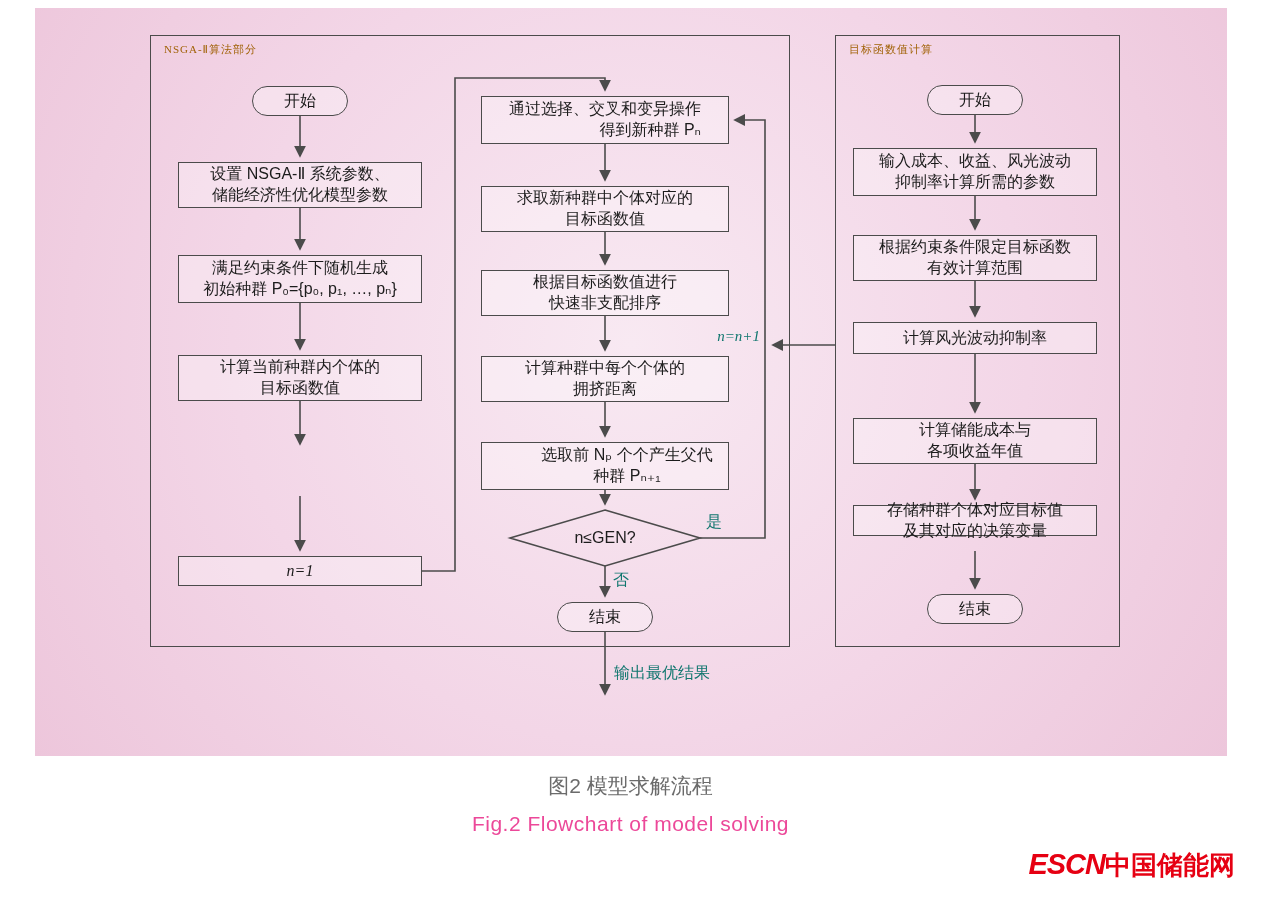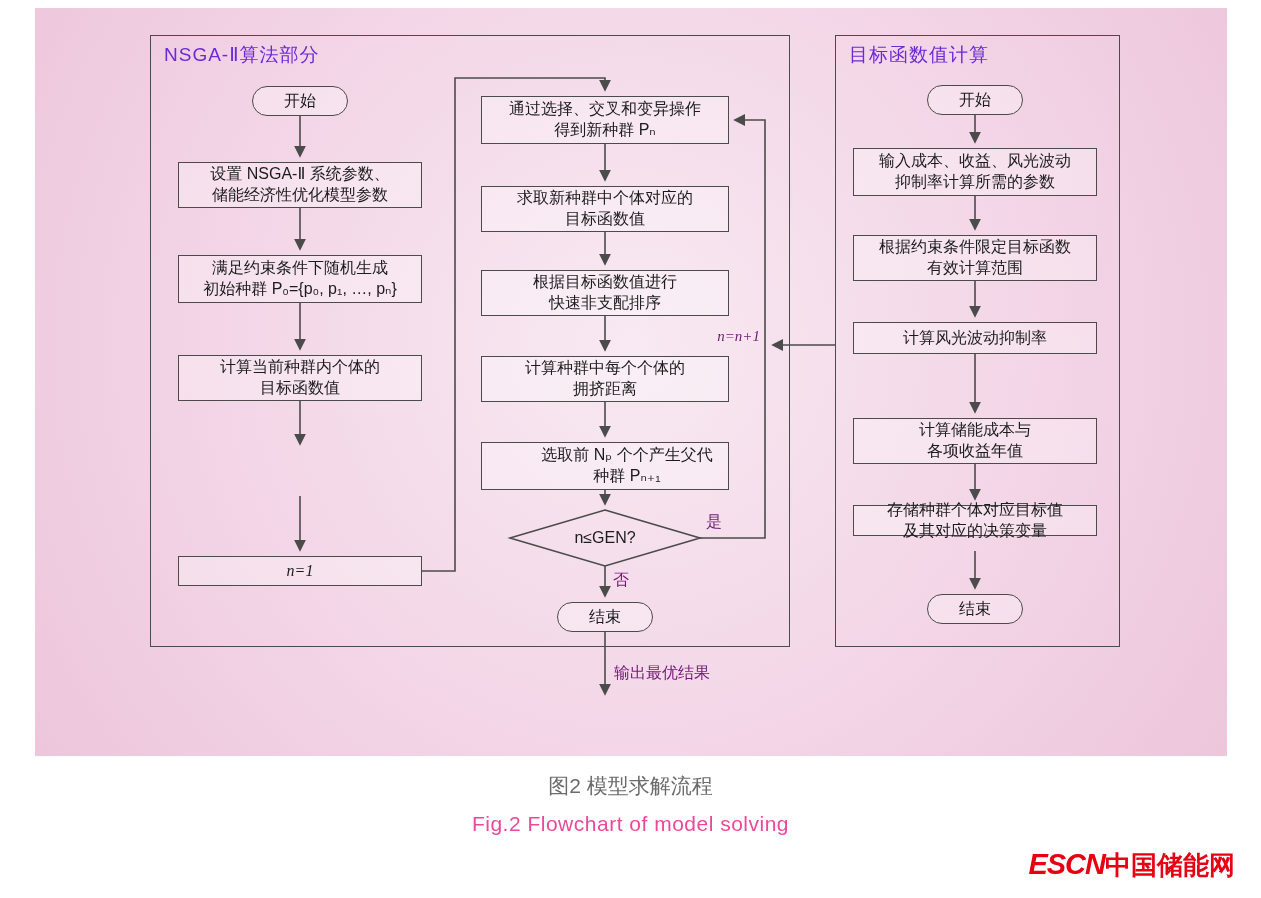--- a/index.html
+++ b/index.html
@@ -2,27 +2,27 @@
 <html><head>
 <meta charset="utf-8">
 <style>
   html,body{margin:0;padding:0;background:#ffffff;}
   #page{position:relative;width:1261px;height:898px;background:#ffffff;overflow:hidden;
         font-family:"Liberation Sans","DejaVu Sans",sans-serif;}
   #fig-bg{position:absolute;left:35px;top:8px;width:1192px;height:748px;
           background:radial-gradient(circle at 50% 45%, #f8e9f2 0%, #f3d6e7 55%, #edc6db 100%);}
   svg.overlay{position:absolute;left:0;top:0;width:1261px;height:898px;z-index:3;pointer-events:none;}
   .panel{position:absolute;border:1.6px solid #4b4b4b;z-index:1;box-sizing:border-box;background:transparent;}
-  .panel-title{position:absolute;z-index:2;font-size:19px;color:#6d28d9;letter-spacing:1px;}
+  .panel-title{position:absolute;z-index:2;font-size:11px;color:#a16207;letter-spacing:1px;font-family:Liberation Serif, serif;}
   .node{position:absolute;display:flex;align-items:center;justify-content:center;text-align:center;
         border:1.6px solid #4b4b4b;background:rgba(255,255,255,0.30);color:#1c1c1c;
         font-size:16px;line-height:1.3;white-space:pre-line;z-index:4;box-sizing:border-box;}
   .rounded{border-radius:15px;}
   .no-border{border:none;background:transparent;}
-  .small-label{position:absolute;z-index:4;font-size:16px;color:#701a75;white-space:nowrap;}
+  .small-label{position:absolute;z-index:4;font-size:16px;color:#0f766e;white-space:nowrap;}
   .math{font-family:"Liberation Serif","DejaVu Serif",serif;font-style:italic;}
   .caption-zh{position:absolute;left:0;top:772px;width:1261px;text-align:center;
               font-size:21px;color:#6b6b6b;z-index:2;}
   .caption-en{position:absolute;left:0;top:812px;width:1261px;text-align:center;
               font-size:21px;color:#ec4899;letter-spacing:0.5px;z-index:2;}
   .logo{position:absolute;right:26px;top:848px;z-index:2;color:#e60012;white-space:nowrap;}
   .logo .en{font-size:29px;font-weight:900;font-style:italic;letter-spacing:-1px;}
   .logo .zh{font-size:26px;font-weight:900;}
 </style>
 </head>
@@ -76,21 +76,21 @@
 
   <div class="node rounded" style="left:252px;top:86px;width:96px;height:30px;">开始</div>
   <div class="node" style="left:178px;top:162px;width:244px;height:46px;">设置 NSGA-Ⅱ 系统参数、
 储能经济性优化模型参数</div>
   <div class="node" style="left:178px;top:255px;width:244px;height:48px;">满足约束条件下随机生成
 初始种群 P₀={p₀, p₁, …, pₙ}</div>
   <div class="node" style="left:178px;top:355px;width:244px;height:46px;">计算当前种群内个体的
 目标函数值</div>
   <div class="node math" style="left:178px;top:556px;width:244px;height:30px;">n=1</div>
 
-  <div class="node" style="left:481px;top:96px;width:248px;height:48px;">通过选择、交叉和变异操作
+  <div class="node" style="left:481px;top:96px;width:248px;height:48px;text-align:right;">通过选择、交叉和变异操作
 得到新种群 Pₙ</div>
   <div class="node" style="left:481px;top:186px;width:248px;height:46px;">求取新种群中个体对应的
 目标函数值</div>
   <div class="node" style="left:481px;top:270px;width:248px;height:46px;">根据目标函数值进行
 快速非支配排序</div>
   <div class="node" style="left:481px;top:356px;width:248px;height:46px;">计算种群中每个个体的
 拥挤距离</div>
   <div class="node" style="left:481px;top:442px;width:248px;height:48px;padding-left:44px;">选取前 Nₚ 个个产生父代
 种群 Pₙ₊₁</div>
   <div class="node no-border" style="left:510px;top:510px;width:190px;height:56px;">n≤GEN?</div>

